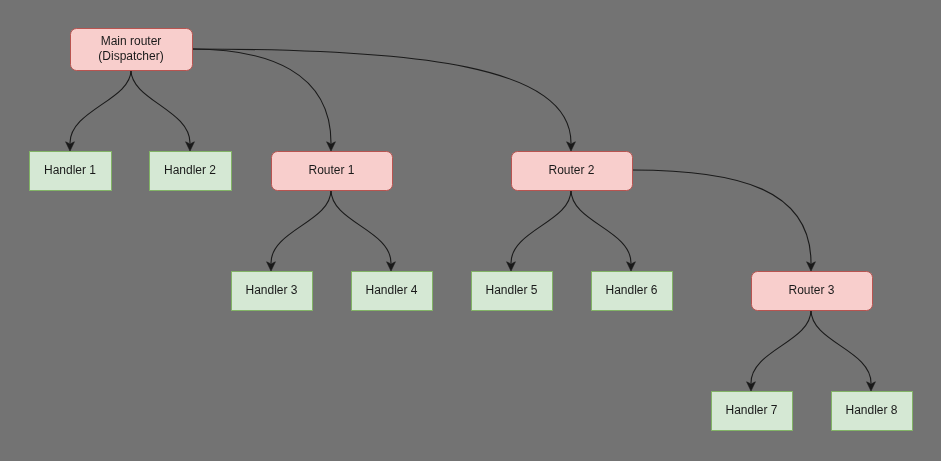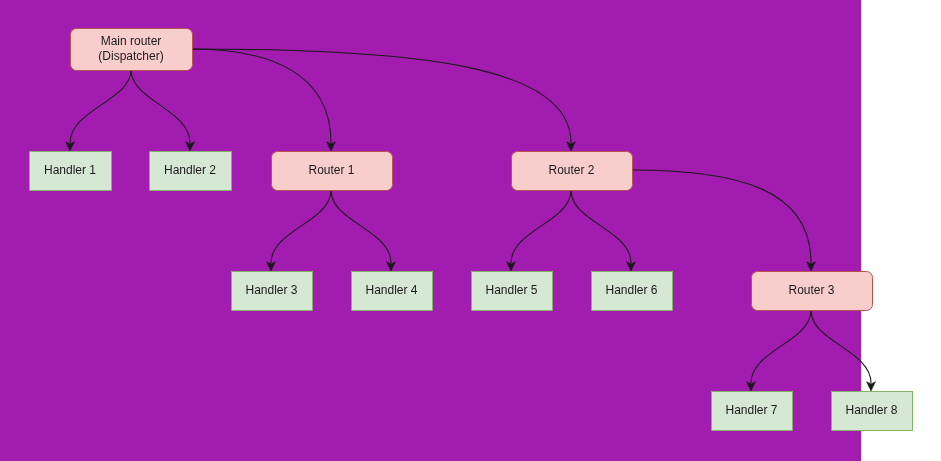--- a/index.html
+++ b/index.html
@@ -9,23 +9,23 @@
     background: #ffffff;
   }
   body {
     width: 941px;
     height: 461px;
     overflow: hidden;
     font-family: "Liberation Sans", sans-serif;
   }
   #diagram-canvas {
     position: relative;
-    width: 861px;
+    width: 941px;
     height: 461px;
-    background: #a21caf;
+    background: #737373;
   }
   svg.diagram-svg {
     position: absolute;
     left: 0;
     top: 0;
     width: 941px;
     height: 461px;
     display: block;
   }
   .node-box {

